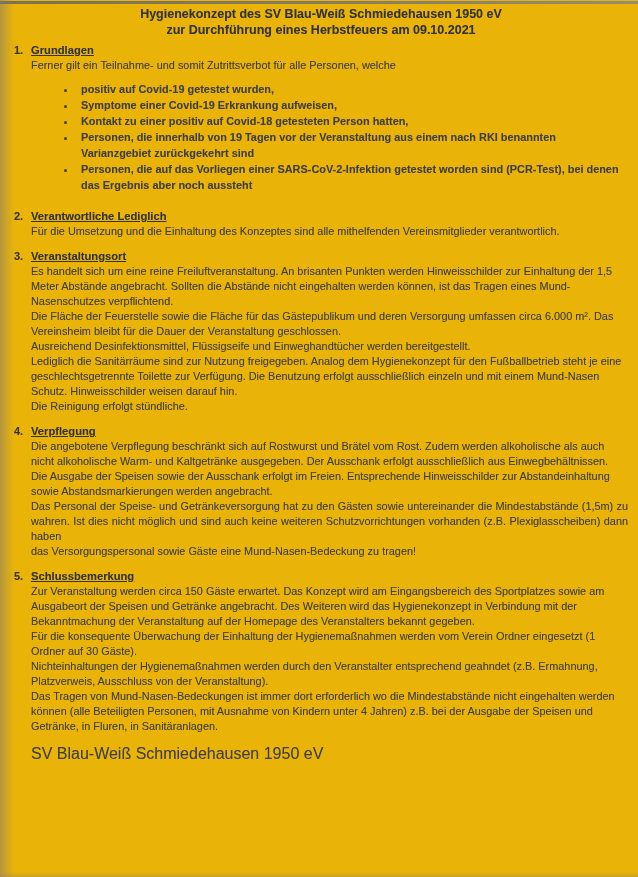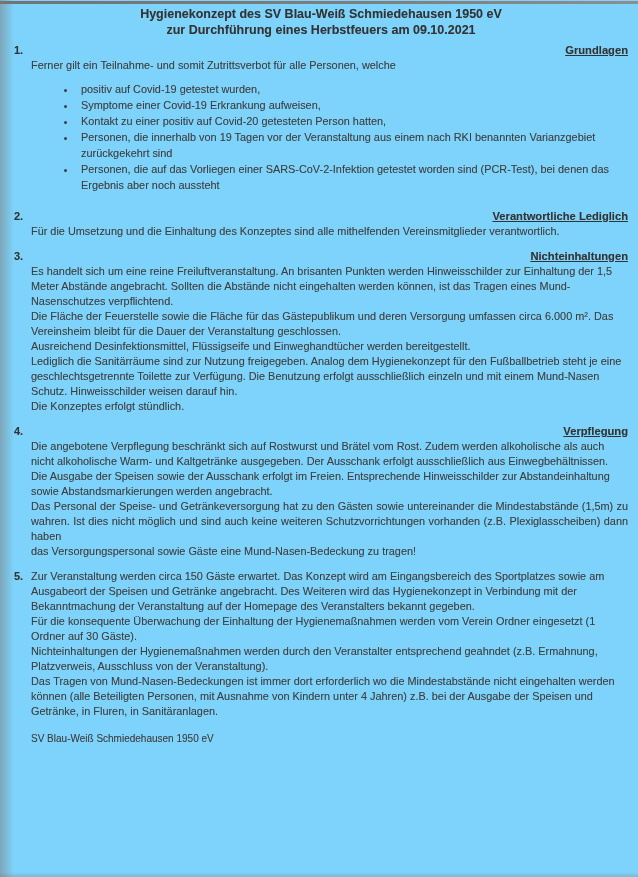--- a/index.html
+++ b/index.html
@@ -1,20 +1,20 @@
 <!DOCTYPE html>
 <html><head>
 <meta charset="utf-8">
 <style>
   html, body { margin: 0; padding: 0; background: #e9e9e7; }
   .page {
     position: relative;
     width: 638px;
     height: 877px;
-    background: #7dd3fc;
+    background: #eab308;
     overflow: hidden;
     font-family: "Liberation Sans", "DejaVu Sans", sans-serif;
     color: #3f3f3f;
     text-shadow: 0 0 0.5px rgba(70,70,70,0.35);
   }
   .scan-top {
     position: absolute; top: 1px; left: 0; width: 100%; height: 3px;
     background: linear-gradient(to right, #6f6962, #7b756e 55%, #8d877f);
     opacity: 0.9;
   }
@@ -31,27 +31,27 @@
     text-align: center; font-weight: bold; font-size: 12.5px;
     line-height: 16px; color: #333; margin-bottom: 5px;
   }
   .section {
     display: grid; grid-template-columns: 17px 1fr;
     margin-bottom: 10px; font-size: 10.9px; line-height: 15px;
   }
   .num { font-weight: bold; font-size: 11px; color: #333; }
   .heading {
     font-weight: bold; text-decoration: underline;
-    font-size: 11.2px; color: #333; line-height: 15px; text-align: right;
+    font-size: 11.2px; color: #333; line-height: 15px;
   }
   .sec-body p { margin: 0; }
   .sec-body p.justify { text-align: justify; }
-  ul.bullets { margin: 8px 0 6px; padding-left: 46px; }
+  ul.bullets { margin: 8px 0 6px; padding-left: 46px; font-weight: bold; }
   ul.bullets li { line-height: 16px; padding-left: 4px; }
-  .footer { margin: 12px 0 0 17px; font-size: 10px; line-height: 15px; }
+  .footer { margin: 12px 0 0 17px; font-size: 16px; line-height: 15px; }
 </style>
 </head>
 <body>
 
 <div class="page">
   <div class="scan-top"></div>
   <div class="scan-left"></div>
   <div class="scan-bottom"></div>
 
   <div class="content">
@@ -62,61 +62,62 @@
     </div>
 
     <div class="section">
       <div class="num">1.</div>
       <div class="sec-body">
         <div class="heading">Grundlagen</div>
         <p>Ferner gilt ein Teilnahme- und somit Zutrittsverbot für alle Personen, welche</p>
         <ul class="bullets">
           <li>positiv auf Covid-19 getestet wurden,</li>
           <li>Symptome einer Covid-19 Erkrankung aufweisen,</li>
-          <li>Kontakt zu einer positiv auf Covid-20 getesteten Person hatten,</li>
+          <li>Kontakt zu einer positiv auf Covid-18 getesteten Person hatten,</li>
           <li>Personen, die innerhalb von 19 Tagen vor der Veranstaltung aus einem nach RKI benannten Varianzgebiet zurückgekehrt sind</li>
           <li>Personen, die auf das Vorliegen einer SARS-CoV-2-Infektion getestet worden sind (PCR-Test), bei denen das Ergebnis aber noch aussteht</li>
         </ul>
       </div>
     </div>
 
     <div class="section">
       <div class="num">2.</div>
       <div class="sec-body">
         <div class="heading">Verantwortliche Lediglich</div>
         <p>Für die Umsetzung und die Einhaltung des Konzeptes sind alle mithelfenden Vereinsmitglieder verantwortlich.</p>
       </div>
     </div>
 
     <div class="section">
       <div class="num">3.</div>
       <div class="sec-body">
-        <div class="heading">Nichteinhaltungen</div>
+        <div class="heading">Veranstaltungsort</div>
         <p>Es handelt sich um eine reine Freiluftveranstaltung. An brisanten Punkten werden Hinweisschilder zur Einhaltung der 1,5 Meter Abstände angebracht. Sollten die Abstände nicht eingehalten werden können, ist das Tragen eines Mund-Nasenschutzes verpflichtend.</p>
         <p>Die Fläche der Feuerstelle sowie die Fläche für das Gästepublikum und deren Versorgung umfassen circa 6.000 m². Das Vereinsheim bleibt für die Dauer der Veranstaltung geschlossen.</p>
         <p>Ausreichend Desinfektionsmittel, Flüssigseife und Einweghandtücher werden bereitgestellt.</p>
         <p>Lediglich die Sanitärräume sind zur Nutzung freigegeben. Analog dem Hygienekonzept für den Fußballbetrieb steht je eine geschlechtsgetrennte Toilette zur Verfügung. Die Benutzung erfolgt ausschließlich einzeln und mit einem Mund-Nasen Schutz. Hinweisschilder weisen darauf hin.</p>
-        <p>Die Konzeptes erfolgt stündlich.</p>
+        <p>Die Reinigung erfolgt stündliche.</p>
       </div>
     </div>
 
     <div class="section">
       <div class="num">4.</div>
       <div class="sec-body">
         <div class="heading">Verpflegung</div>
         <p>Die angebotene Verpflegung beschränkt sich auf Rostwurst und Brätel vom Rost. Zudem werden alkoholische als auch nicht alkoholische Warm- und Kaltgetränke ausgegeben. Der Ausschank erfolgt ausschließlich aus Einwegbehältnissen.</p>
         <p>Die Ausgabe der Speisen sowie der Ausschank erfolgt im Freien. Entsprechende Hinweisschilder zur Abstandeinhaltung sowie Abstandsmarkierungen werden angebracht.</p>
         <p class="justify">Das Personal der Speise- und Getränkeversorgung hat zu den Gästen sowie untereinander die Mindestabstände (1,5m) zu wahren. Ist dies nicht möglich und sind auch keine weiteren Schutzvorrichtungen vorhanden (z.B. Plexiglasscheiben) dann haben</p>
         <p>das Versorgungspersonal sowie Gäste eine Mund-Nasen-Bedeckung zu tragen!</p>
       </div>
     </div>
 
     <div class="section">
       <div class="num">5.</div>
       <div class="sec-body">
+        <div class="heading">Schlussbemerkung</div>
         <p>Zur Veranstaltung werden circa 150 Gäste erwartet. Das Konzept wird am Eingangsbereich des Sportplatzes sowie am Ausgabeort der Speisen und Getränke angebracht. Des Weiteren wird das Hygienekonzept in Verbindung mit der Bekanntmachung der Veranstaltung auf der Homepage des Veranstalters bekannt gegeben.</p>
         <p>Für die konsequente Überwachung der Einhaltung der Hygienemaßnahmen werden vom Verein Ordner eingesetzt (1 Ordner auf 30 Gäste).</p>
         <p>Nichteinhaltungen der Hygienemaßnahmen werden durch den Veranstalter entsprechend geahndet (z.B. Ermahnung, Platzverweis, Ausschluss von der Veranstaltung).</p>
         <p>Das Tragen von Mund-Nasen-Bedeckungen ist immer dort erforderlich wo die Mindestabstände nicht eingehalten werden können (alle Beteiligten Personen, mit Ausnahme von Kindern unter 4 Jahren)  z.B. bei der Ausgabe der Speisen und Getränke, in Fluren, in Sanitäranlagen.</p>
       </div>
     </div>
 
     <p class="footer">SV Blau-Weiß Schmiedehausen 1950 eV</p>
 
   </div>

